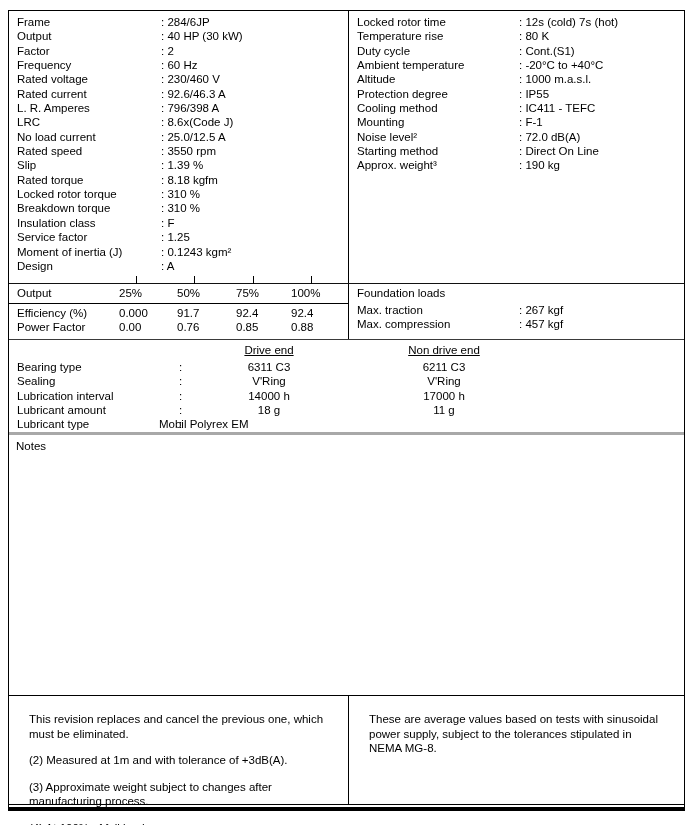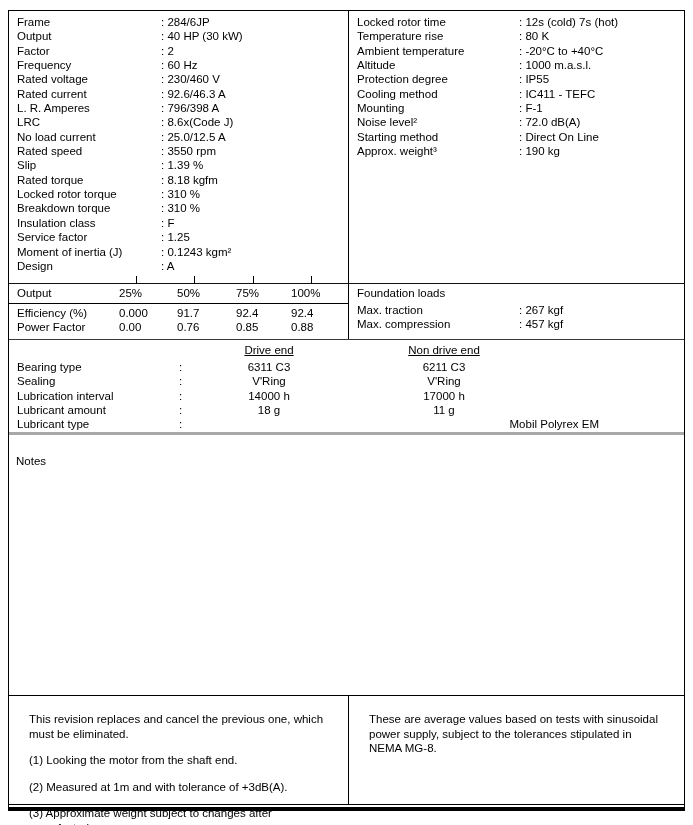--- a/index.html
+++ b/index.html
@@ -35,23 +35,23 @@
   .b-header{position:relative;height:17px;line-height:15px;padding-top:3px;}
   .bh{position:absolute;text-align:center;text-decoration:underline;white-space:nowrap;}
   .bh-drive{left:150px;width:220px;top:3px;}
   .bh-non{left:330px;width:210px;top:3px;}
   .b-row{position:relative;height:14.35px;line-height:14.35px;white-space:nowrap;}
   .b-row .k{position:absolute;left:8px;}
   .b-row .bcolon{position:absolute;left:170px;}
   .b-row .bcolon::before{content:":";}
   .b-drive{position:absolute;left:150px;width:220px;text-align:center;}
   .b-non{position:absolute;left:330px;width:210px;text-align:center;}
-  .b-span{position:absolute;left:150px;width:440px;text-align:right;}
+  .b-span{position:absolute;left:150px;width:440px;text-align:left;}
   
-  .notes-title{padding:20px 0 0 7px;}
+  .notes-title{padding:5px 0 0 7px;}
   
   .foot{padding:4px 8px 0 8px;line-height:14.6px;}
   .foot div{margin:12px;}
 </style>
 </head>
 <body>
 
 <div class="page">
   <div class="sheet">
 
@@ -75,20 +75,21 @@
           <div class="kvrow"><span class="k">Insulation class</span><span class="v">F</span></div>
           <div class="kvrow"><span class="k">Service factor</span><span class="v">1.25</span></div>
           <div class="kvrow"><span class="k">Moment of inertia (J)</span><span class="v">0.1243 kgm²</span></div>
           <div class="kvrow"><span class="k">Design</span><span class="v">A</span></div>
         </div>
       </div>
       <div class="half-r">
         <div class="kvlist">
           <div class="kvrow"><span class="k">Locked rotor time</span><span class="v">12s (cold) 7s (hot)</span></div>
           <div class="kvrow"><span class="k">Temperature rise</span><span class="v">80 K</span></div>
+          <div class="kvrow"><span class="k">Duty cycle</span><span class="v">Cont.(S1)</span></div>
           <div class="kvrow"><span class="k">Ambient temperature</span><span class="v">-20°C to +40°C</span></div>
           <div class="kvrow"><span class="k">Altitude</span><span class="v">1000 m.a.s.l.</span></div>
           <div class="kvrow"><span class="k">Protection degree</span><span class="v">IP55</span></div>
           <div class="kvrow"><span class="k">Cooling method</span><span class="v">IC411 - TEFC</span></div>
           <div class="kvrow"><span class="k">Mounting</span><span class="v">F-1</span></div>
           <div class="kvrow"><span class="k">Noise level²</span><span class="v">72.0 dB(A)</span></div>
           <div class="kvrow"><span class="k">Starting method</span><span class="v">Direct On Line</span></div>
           <div class="kvrow"><span class="k">Approx. weight³</span><span class="v">190 kg</span></div>
         </div>
       </div>
@@ -169,21 +170,20 @@
       </div>
     </div>
 
     <div class="sec" id="s4">
       <div class="notes-title">Notes</div>
     </div>
 
     <div class="sec" id="s5">
       <div class="half-l foot">
         <div>This revision replaces and cancel the previous one, which must be eliminated.</div>
-        <div>(1) Looking the motor from the shaft end.</div>
         <div>(2) Measured at 1m and with tolerance of +3dB(A).</div>
         <div>(3) Approximate weight subject to changes after manufacturing process.</div>
         <div>(4) At 100% of full load.</div>
       </div>
       <div class="half-r foot">
         <div>These are average values based on tests with sinusoidal power supply, subject to the tolerances stipulated in NEMA MG-8.</div>
       </div>
       <div class="vdiv"></div>
     </div>
 

